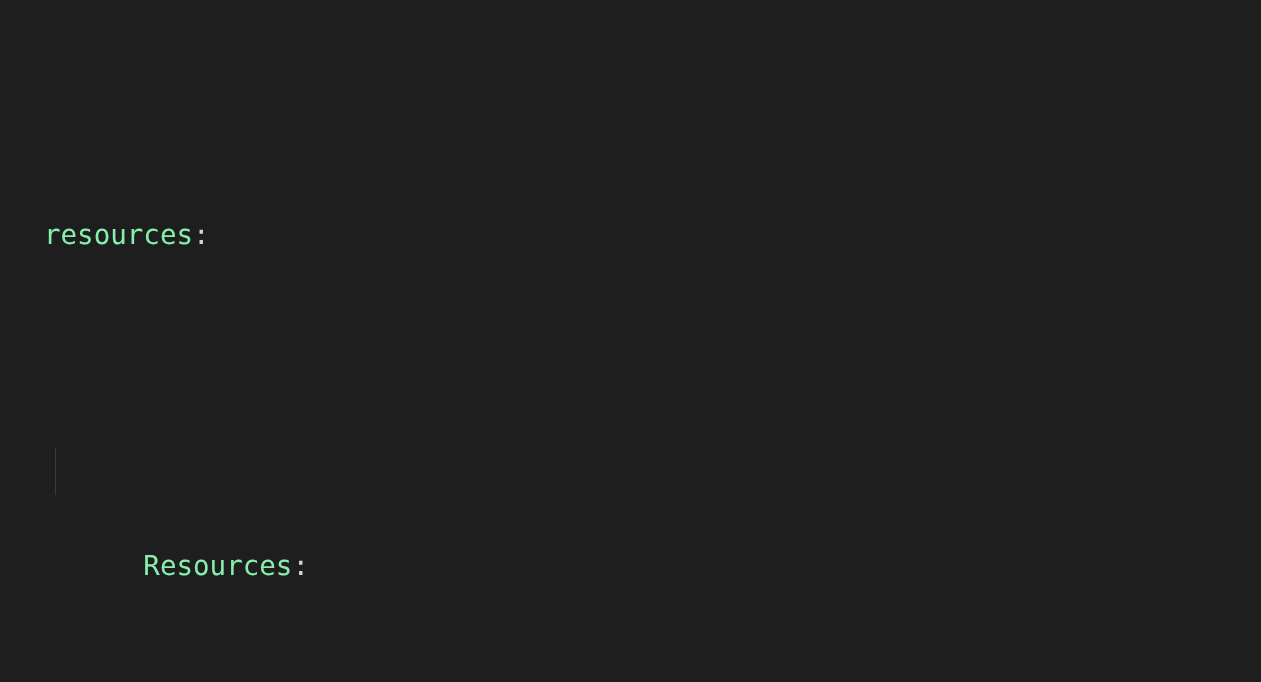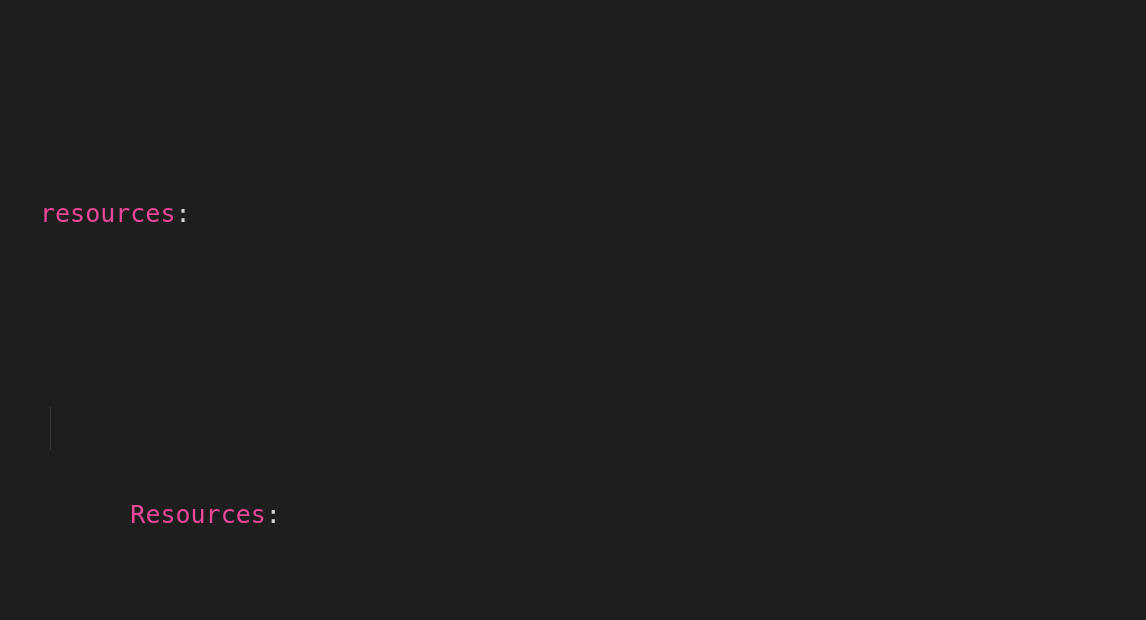--- a/index.html
+++ b/index.html
@@ -23,21 +23,21 @@
     position: relative;
     height: 43px;
   }
   .guide {
     position: absolute;
     top: 0;
     bottom: 0;
     width: 1px;
     background: #3a3a3a;
   }
-  .key   { color: #ec4899; text-align: right; }   
+  .key   { color: #86efac; text-align: right; }   
   .punc  { color: #d4d4d4; }
 </style>
 </head>
 <body>
 
 <div class="editor">
 
   
   <div class="line"><span class="key">resources</span><span class="punc">:</span></div>
 

